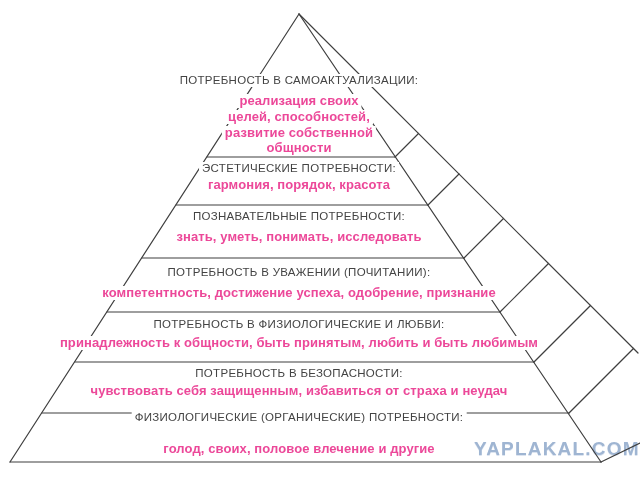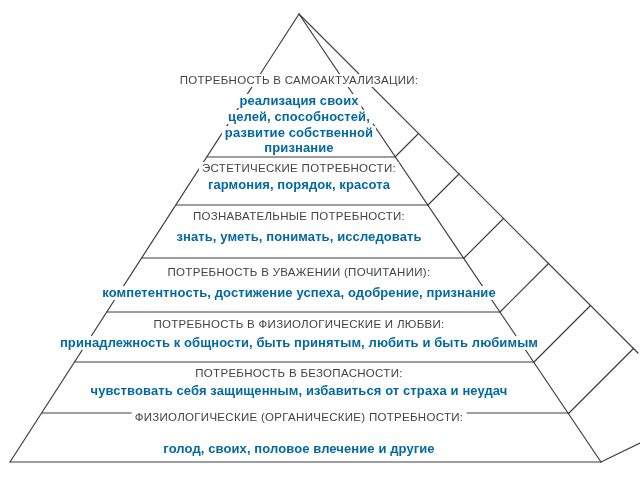--- a/index.html
+++ b/index.html
@@ -7,33 +7,34 @@
     position:relative;width:640px;height:480px;background:#ffffff;overflow:hidden;
     font-family:"Liberation Sans",sans-serif;
   }
   .stage svg{position:absolute;left:0;top:0;z-index:2;}
   .stage svg path{stroke:#3f3f3f;stroke-width:1.2;fill:none;stroke-linecap:round;}
   .txt{
     position:absolute;left:299px;transform:translateX(-50%);
     white-space:nowrap;background:#ffffff;padding:0 3px;z-index:3;text-align:center;
   }
   .hdr{font-size:11.5px;color:#434343;letter-spacing:.3px;line-height:13px;}
-  .dsc{font-size:13px;font-weight:bold;color:#0369a1;letter-spacing:.1px;line-height:14px;}
+  .dsc{font-size:13px;font-weight:bold;color:#ec4899;letter-spacing:.1px;line-height:14px;}
   .l1line{line-height:14px;}
   .watermark{
     position:absolute;left:474px;top:438px;z-index:1;
     font-size:19px;font-weight:bold;letter-spacing:1.2px;
     color:#9fb5d2;text-shadow:0 1px 0 #dce4f0;
   }
 </style>
 </head>
 <body>
 
 <div class="stage">
 
+  <div class="watermark">YAPLAKAL.COM</div>
 
   <svg width="640" height="480" viewBox="0 0 640 480">
     <path d="M299,14 L10,462"></path>
     <path d="M299,14 L601,462"></path>
     <path d="M10,462 L601,462"></path>
     <path d="M299,14 L638,353"></path>
 
     <path d="M207,157 L395,157"></path>
     <path d="M176,205 L428,205"></path>
     <path d="M142,258 L464,258"></path>
@@ -48,21 +49,21 @@
     <path d="M534,362 L590.5,305.5"></path>
     <path d="M569,413 L633.5,348.5"></path>
     <path d="M601,462 L640,443"></path>
   </svg>
 
   <div>
     <div class="txt hdr" style="top:74px">ПОТРЕБНОСТЬ В САМОАКТУАЛИЗАЦИИ:</div>
     <div class="txt dsc l1line" style="top:94px">реализация своих</div>
     <div class="txt dsc l1line" style="top:110px">целей, способностей,</div>
     <div class="txt dsc l1line" style="top:126px">развитие собственной</div>
-    <div class="txt dsc l1line" style="top:141px">признание</div>
+    <div class="txt dsc l1line" style="top:141px">общности</div>
   </div>
 
   <div>
     <div class="txt hdr" style="top:162px">ЭСТЕТИЧЕСКИЕ ПОТРЕБНОСТИ:</div>
     <div class="txt dsc" style="top:178px">гармония, порядок, красота</div>
   </div>
 
   <div>
     <div class="txt hdr" style="top:210px">ПОЗНАВАТЕЛЬНЫЕ ПОТРЕБНОСТИ:</div>
     <div class="txt dsc" style="top:230px">знать, уметь, понимать, исследовать</div>

